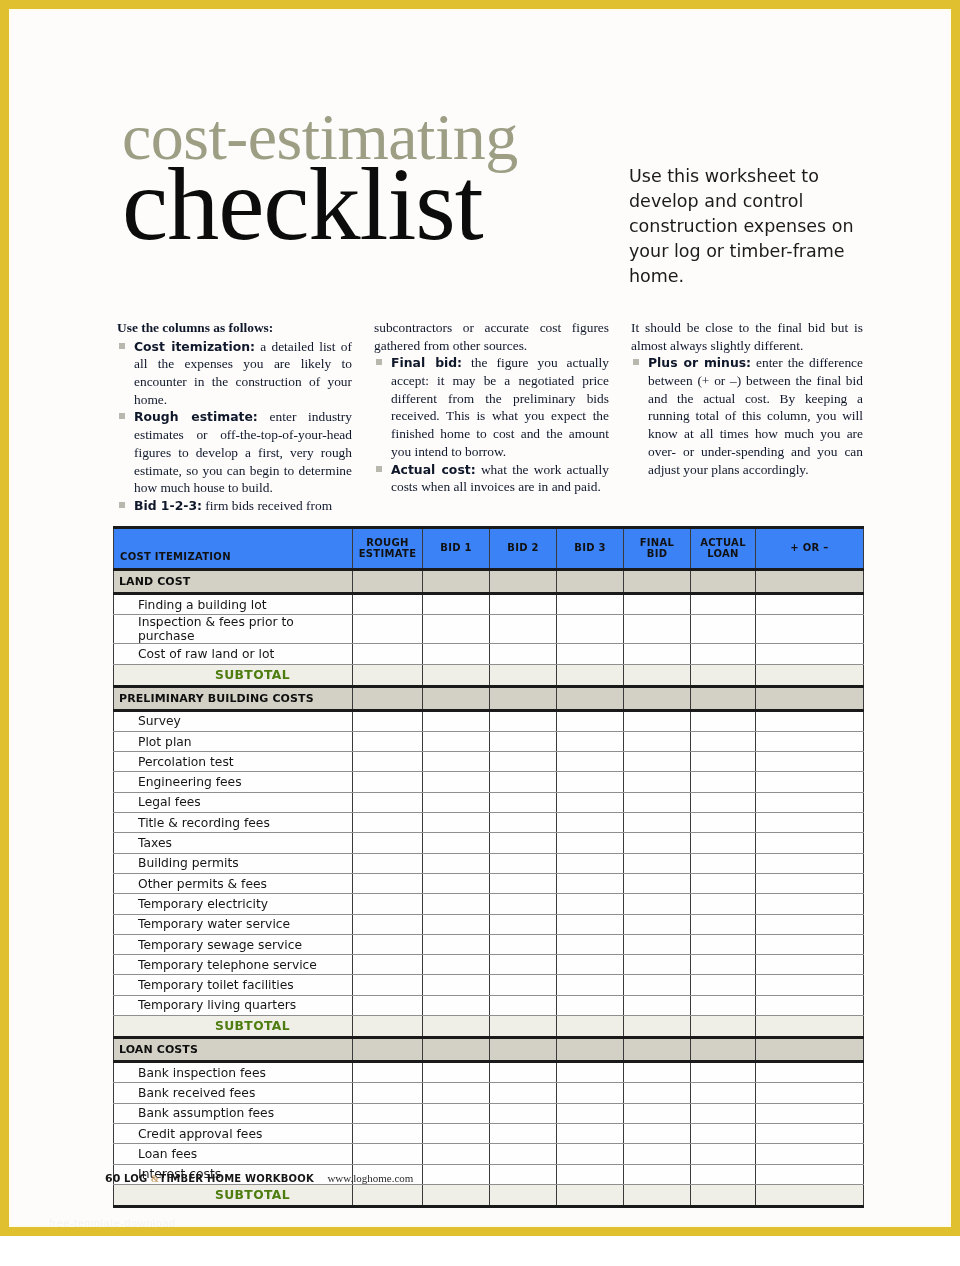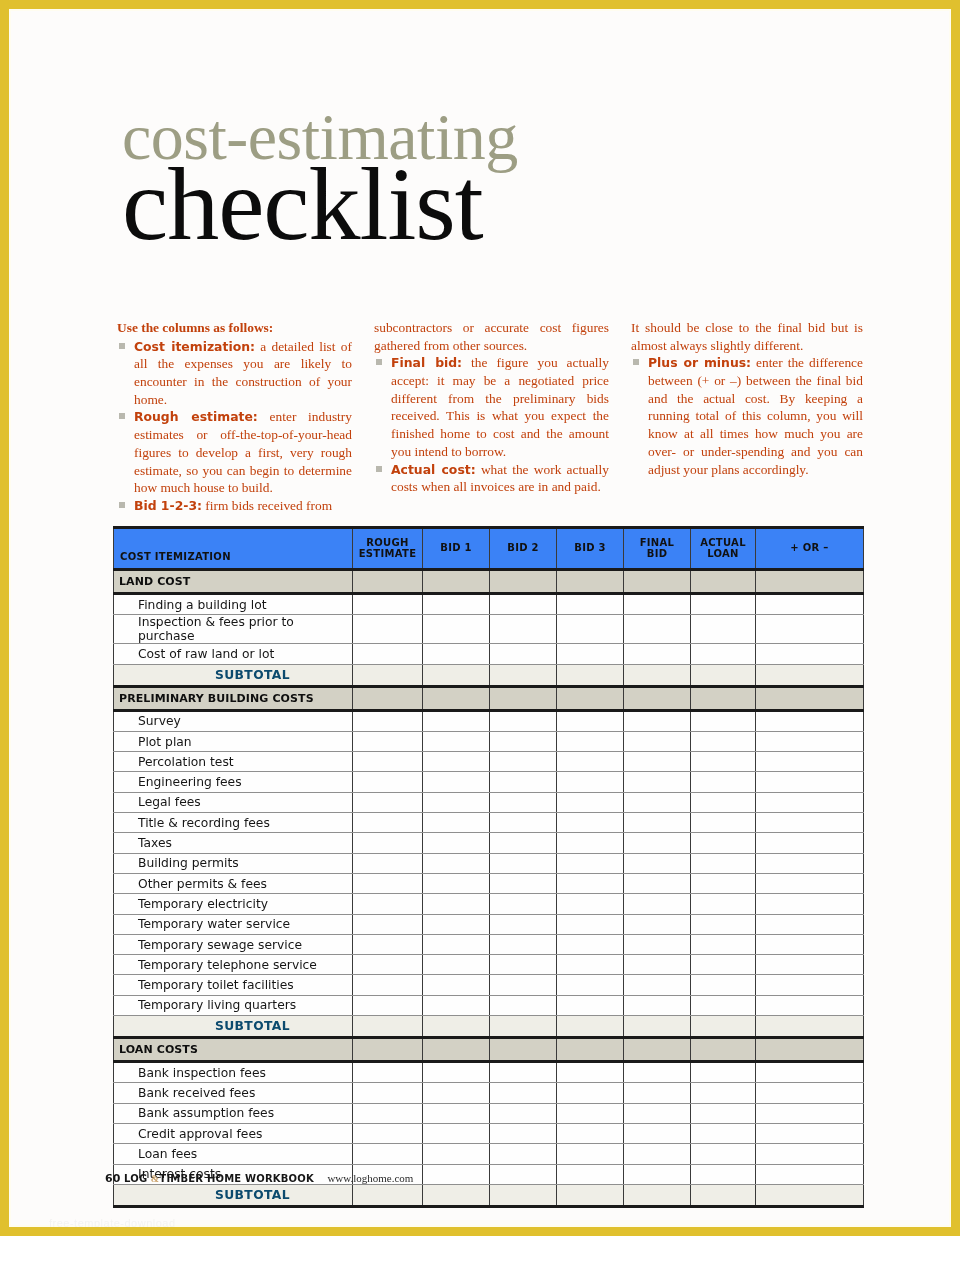--- a/index.html
+++ b/index.html
@@ -80,21 +80,21 @@
     top: 310px;
     width: 748px;
     display: flex;
     gap: 22px;
     font-family: "Liberation Serif", serif;
   }
   .intro-col {
     width: 235px;
     font-size: 13.4px;
     line-height: 1.32;
-    color: #c2410c;
+    color: #0f172a;
     text-align: justify;
   }
   .intro-col.col3 { width: 232px; }
   .intro-head {
     font-weight: bold;
     font-size: 13.4px;
     margin-bottom: 1px;
     text-align: left;
   }
   .bullet-item {
@@ -201,21 +201,21 @@
 
   
   tr.subtotal td {
     background: #efeee7;
     height: 20px;
     border-bottom: 3px solid #1a1a1a;
   }
   tr.subtotal td.lbl {
     font-size: 12.3px;
     font-weight: bold;
-    color: #0c4a6e;
+    color: #4d7c0f;
     letter-spacing: 0.4px;
     text-align: right;
     padding-right: 62px;
     margin-top: 40px;
   }
   tr.lastrow td { border-bottom: 3px solid #1a1a1a; }
 
   
   .footer {
     position: absolute;
@@ -253,20 +253,21 @@
 <body>
 
 <div class="page">
   <div class="page-inner">
 
     <div class="masthead">
       <div class="title-block">
         <div class="title-line1">cost-estimating</div>
         <div class="title-line2">checklist</div>
       </div>
+      <div class="deck">Use this worksheet to develop and control construction expenses on your log or timber-frame home.</div>
     </div>
 
     <div class="intro">
 
       <div class="intro-col col1">
         <div class="intro-head">Use the columns as follows:</div>
 
         <div class="bullet-item">
           <span class="sq"></span>
           <span class="lead">Cost itemization:</span><span> a detailed list of all the expenses you are likely to encounter in the construction of your home.</span>

